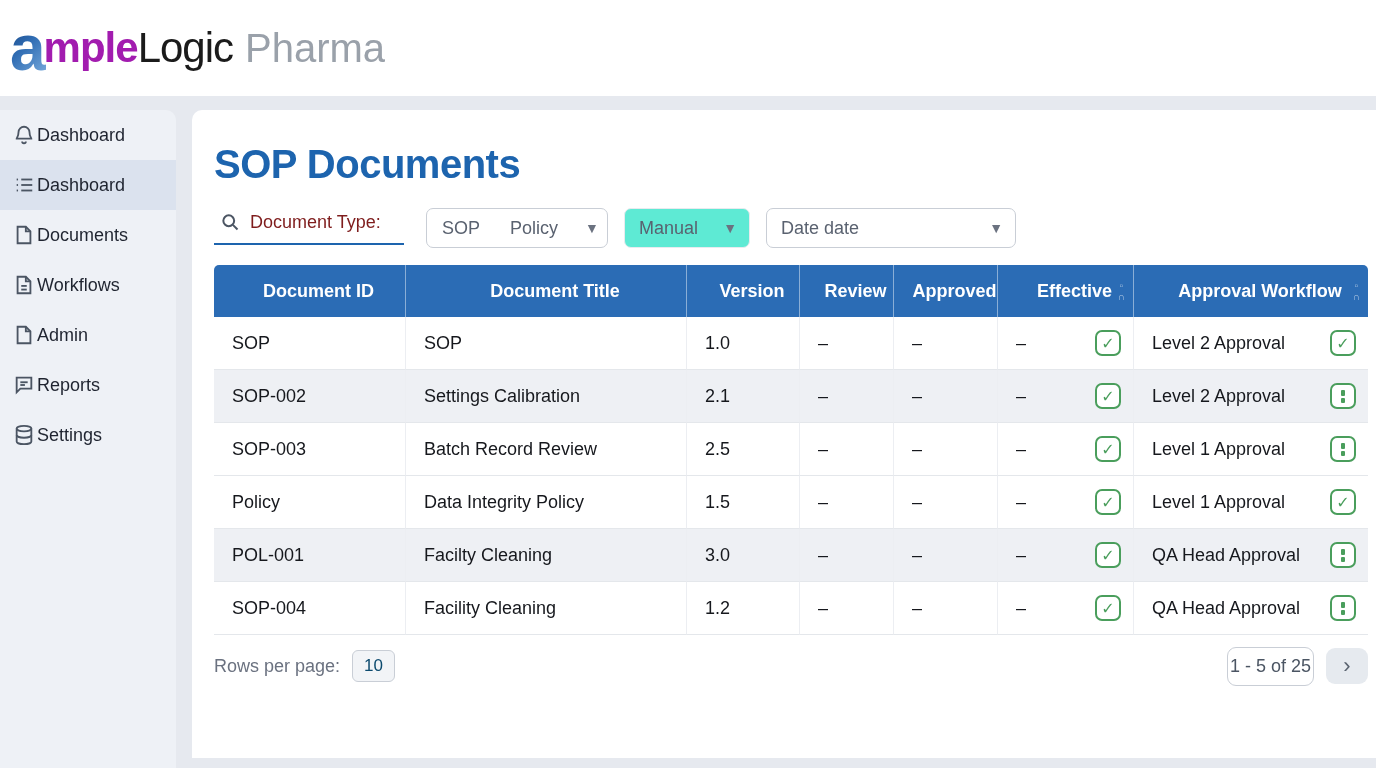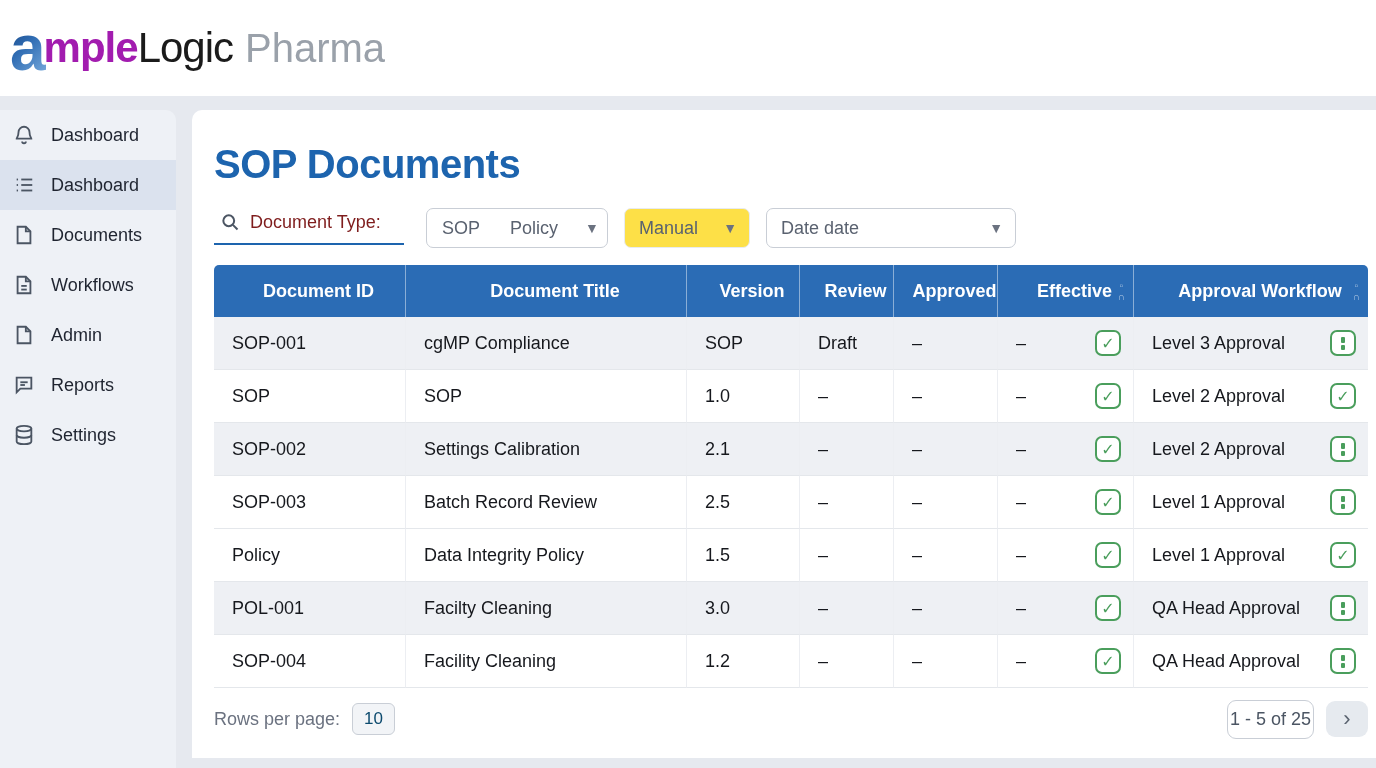--- a/index.html
+++ b/index.html
@@ -18,21 +18,21 @@
   .logo-bold  { font-size:42px; font-weight:bold; color:#a21caf; letter-spacing:-1px; }
   .logo-light { font-size:42px; font-weight:normal; color:#1b1b1b; letter-spacing:-1px; }
   .logo-suffix{ font-size:40px; color:#9aa1aa; margin-left:12px; }
 
   
   .sidebar {
     position:absolute; left:0; top:110px; width:176px; bottom:0;
     background:#eef1f6; border-top-right-radius:10px;
   }
   .side-item {
-    display:flex; align-items:center; gap:16px;
+    display:flex; align-items:center; gap:2px;
     height:50px; padding-left:13px; cursor:pointer;
   }
   .side-item.active { background:#dbe2ee; }
   .side-item .s-icon { width:22px; height:22px; flex:0 0 22px; color:#4b5563; }
   .side-item .s-label { font-size:18px; color:#1f2430; }
 
   
   .main {
     position:absolute; left:192px; top:110px; right:0; bottom:10px;
     background:#ffffff; border-top-left-radius:10px;
@@ -49,21 +49,21 @@
   .search-label { font-size:18px; color:#7f1d1d; white-space:nowrap; }
   .sel {
     display:flex; align-items:center; height:40px;
     border:1px solid #c9ced6; border-radius:7px; background:#fff;
     color:#5a6270; font-size:18px;
   }
   .sel .caret { color:#6b7280; font-size:14px; margin-left:auto; padding:0 12px; }
   .sel-type { margin-left:22px; width:182px; }
   .sel-type .seg { padding:0 15px; }
   .sel-type .seg-div { width:1px; height:38px; background:#c9ced6; }
-  .sel-manual { margin-left:16px; width:126px; background:#fde047; border-color:#e8ebef; padding-left:14px; }
+  .sel-manual { margin-left:16px; width:126px; background:#5eead4; border-color:#e8ebef; padding-left:14px; }
   .sel-date { margin-left:16px; width:250px; padding-left:14px; }
 
   
   table { border-collapse:separate; border-spacing:0; table-layout:fixed; width:1154px; margin-top:16px; }
   thead th {
     background:#2b6cb5; color:#fff; font-size:18px; font-weight:bold; text-align:center;
     height:52px; padding-left:18px; position:relative;
     border-right:1px solid rgba(255,255,255,.45);
   }
   thead th:first-child { border-top-left-radius:5px; }
@@ -249,42 +249,20 @@
         <th>
           <span>Approval Workflow</span>
           <span class="sort-ic">
               <span>▫</span>
               <span>∩</span>
             </span>
         </th>
       </tr>
     </thead>
     <tbody id="tbody">
-        <tr class="shaded">
-          <td>SOP-001</td>
-          <td>cgMP Compliance</td>
-          <td>SOP</td>
-          <td>Draft</td>
-          <td>–</td>
-          <td>
-            <span class="cell-flex">
-              <span>–</span>
-              <span class="gcheck">✓</span>
-            </span>
-          </td>
-          <td>
-            <span class="cell-flex">
-              <span>Level 3 Approval</span>
-              <span class="gmenu">
-                <i class="d1"></i>
-                <i class="d2"></i>
-              </span>
-            </span>
-          </td>
-        </tr>
         <tr>
           <td>SOP</td>
           <td>SOP</td>
           <td>1.0</td>
           <td>–</td>
           <td>–</td>
           <td>
             <span class="cell-flex">
               <span>–</span>
               <span class="gcheck">✓</span>

